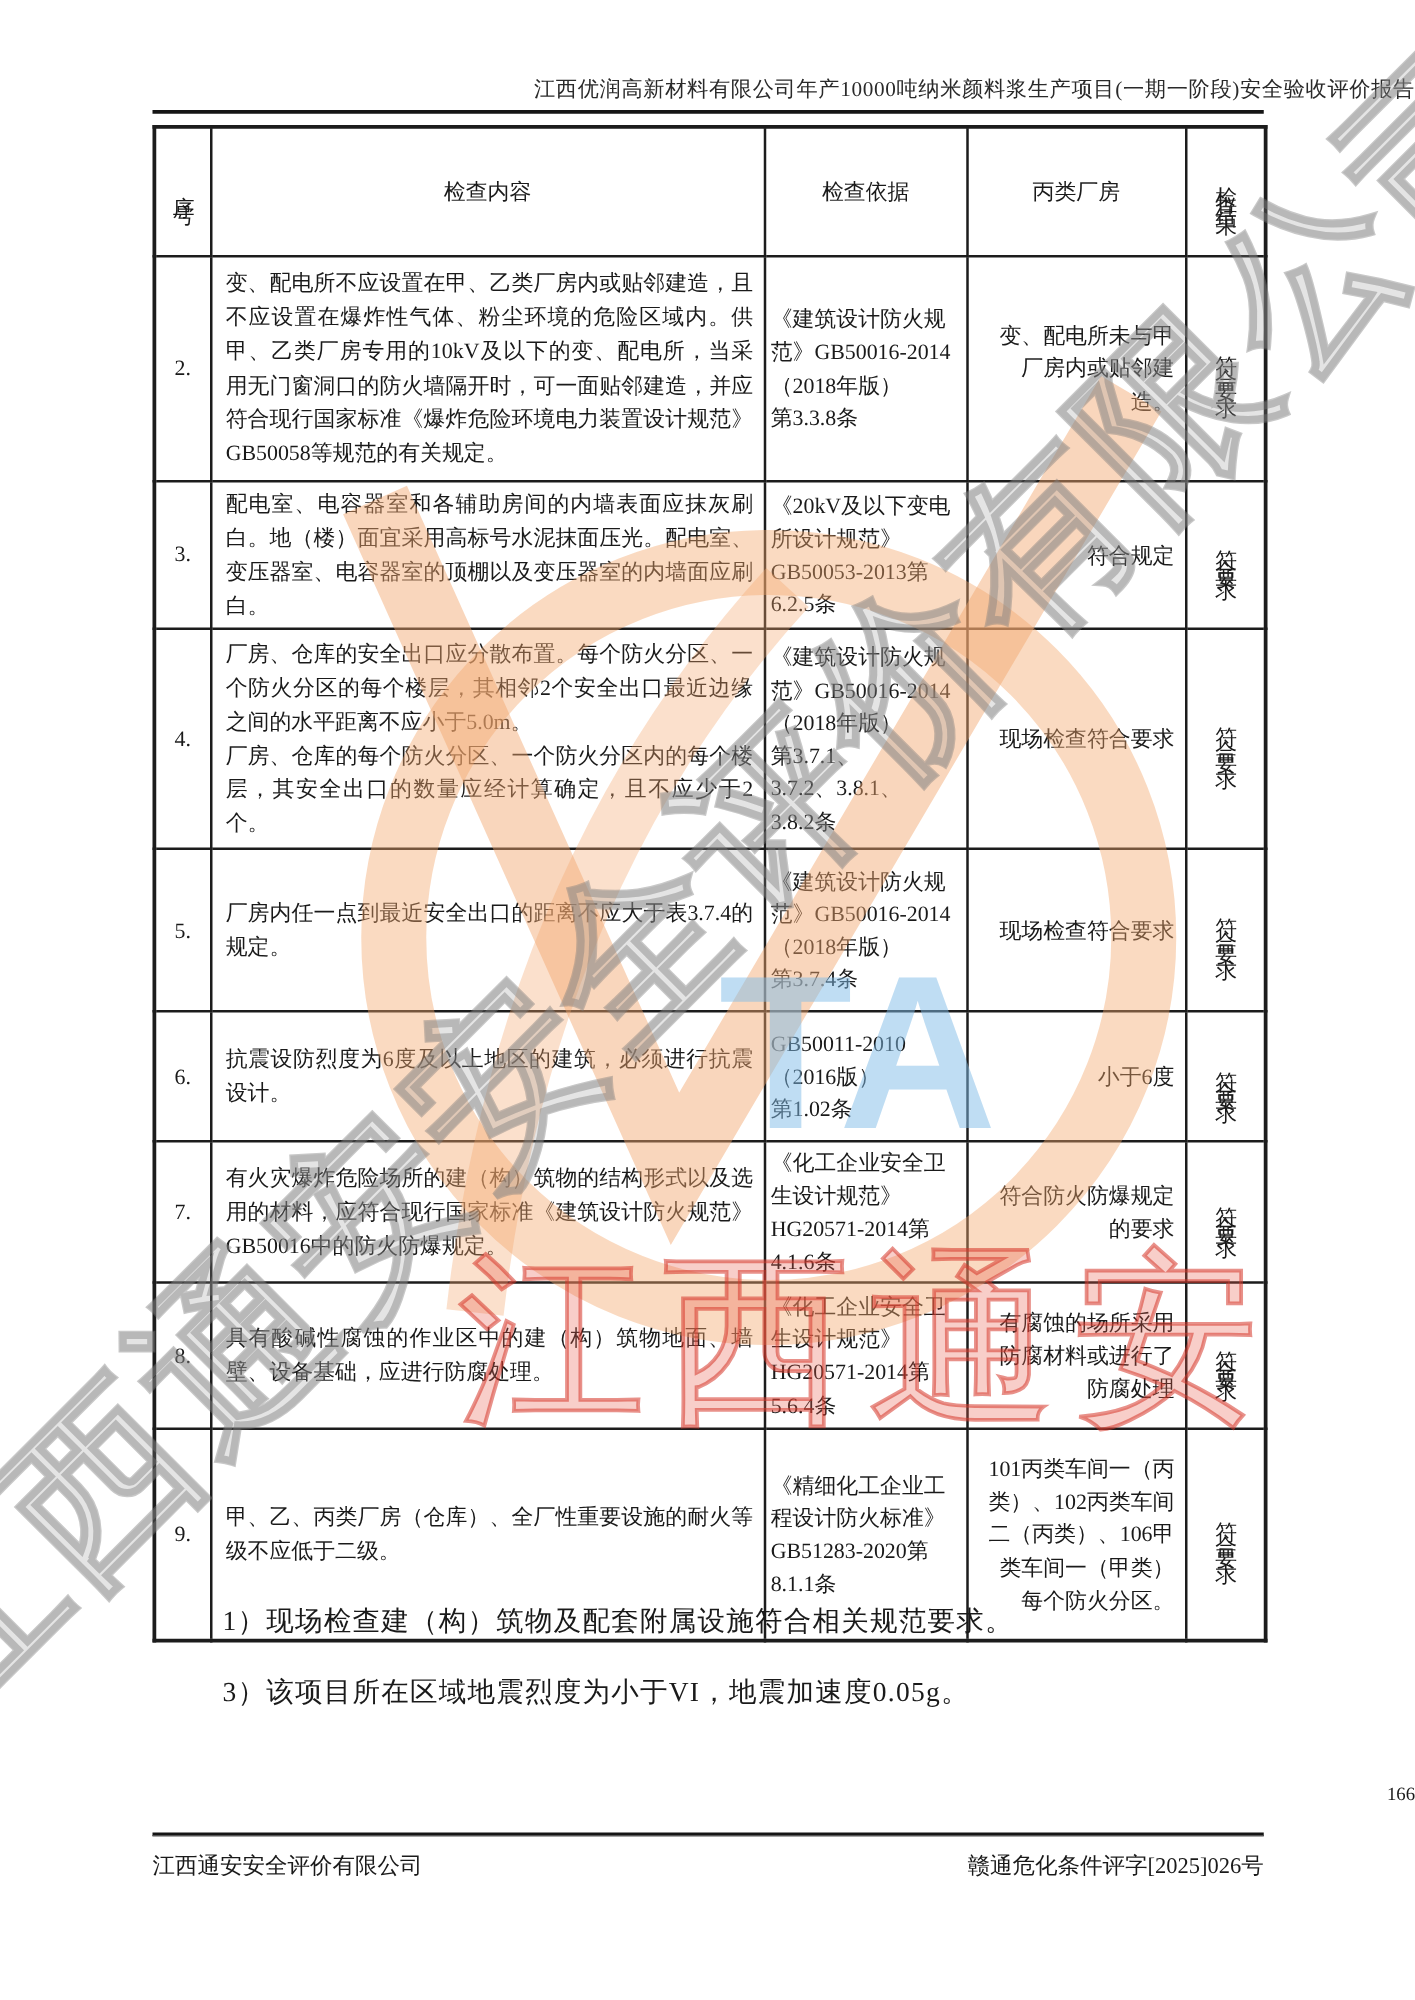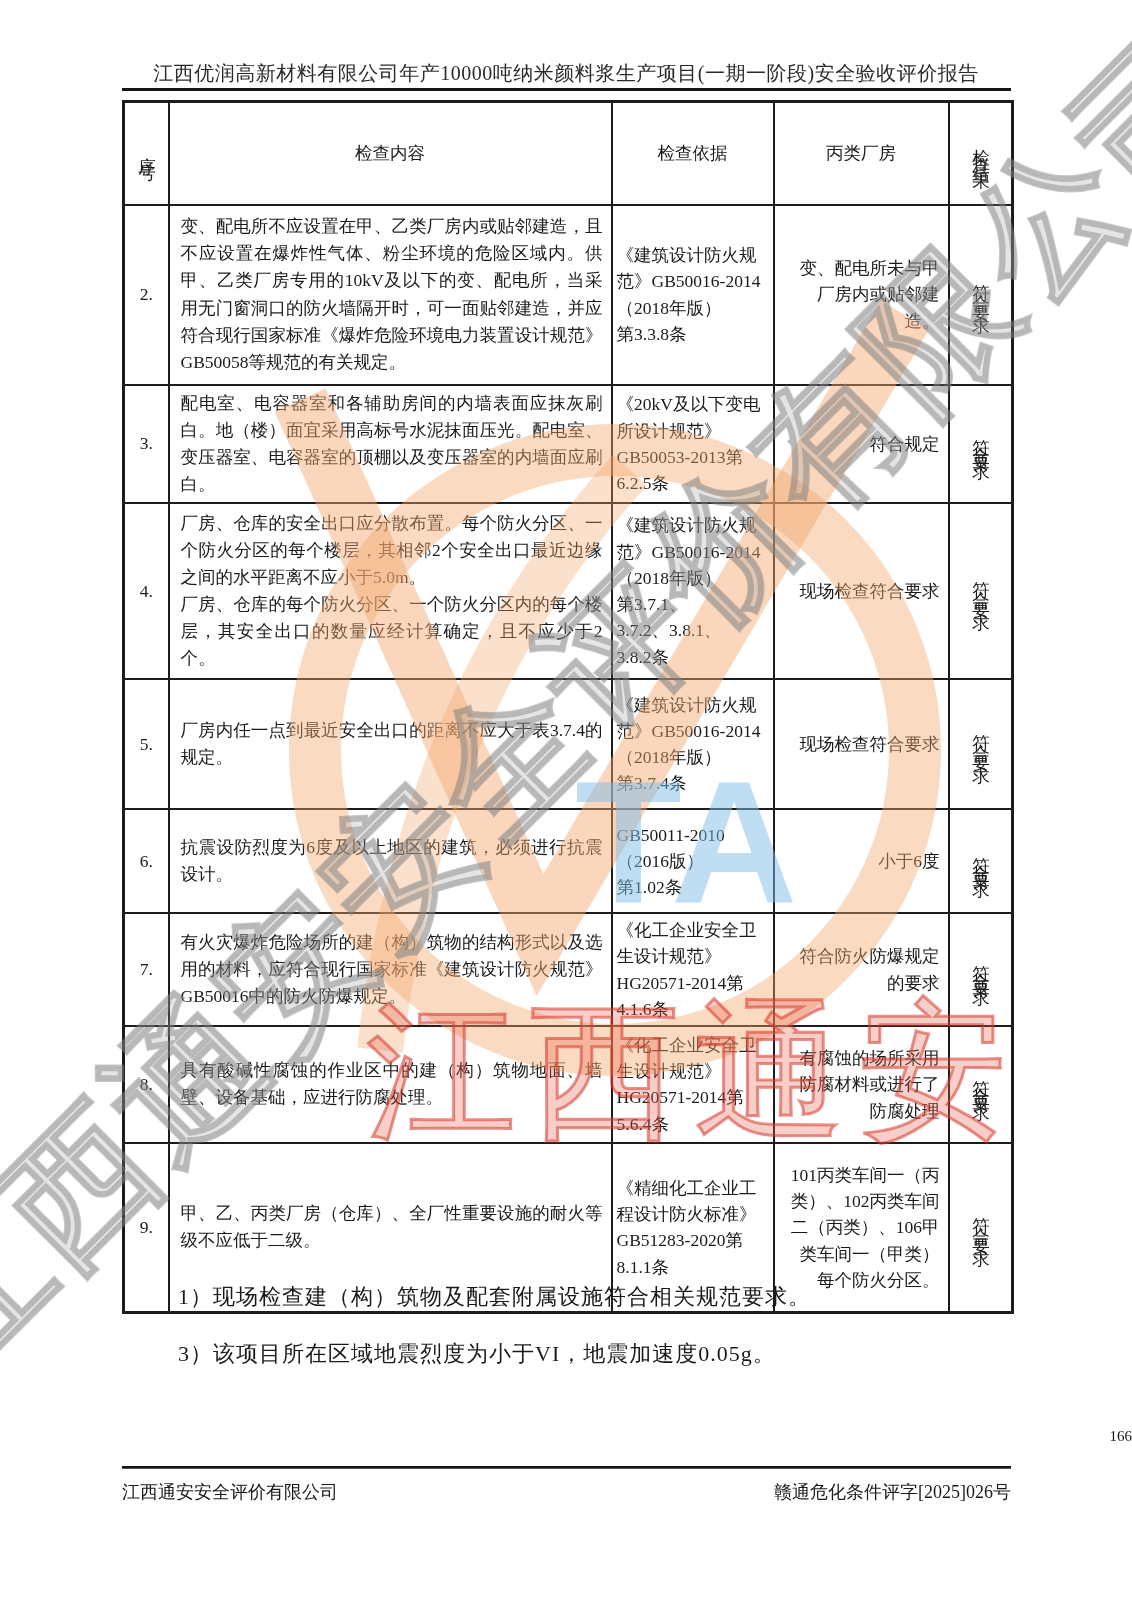--- a/index.html
+++ b/index.html
@@ -2,22 +2,22 @@
 <html><head>
 <meta charset="utf-8">
 <style>
   html,body{margin:0;padding:0;background:#e8e8e8;}
   .page{
     position:relative;width:1132px;height:1600px;background:#ffffff;
     font-family:"Liberation Serif",serif;color:#1a1a1a;overflow:hidden;margin:0 auto;
   }
   
   .doc-title{
-    position:absolute;top:60px;left:0;width:100%;text-align:center;
-    font-size:20px;letter-spacing:0.5px;color:#2a2a2a;
+    position:absolute;top:60px;left:0;width:100%;text-align:right;
+    font-size:17px;letter-spacing:0.5px;color:#2a2a2a;
   }
   .header-rule{position:absolute;top:88px;left:122px;width:889px;height:3px;background:#151515;}
   
   table.insp{
     position:absolute;top:100px;left:122px;width:889px;
     border-collapse:collapse;table-layout:fixed;z-index:2;background:transparent;
   }
   table.insp td,table.insp th{
     border:2px solid #1c1c1c;font-weight:normal;font-size:17.5px;
     vertical-align:middle;background:transparent;

